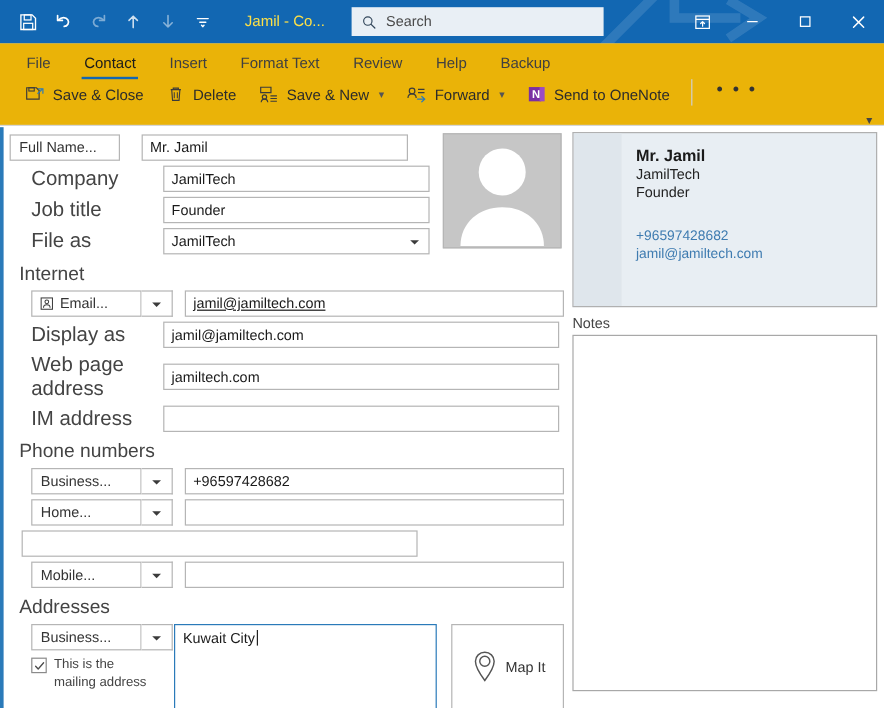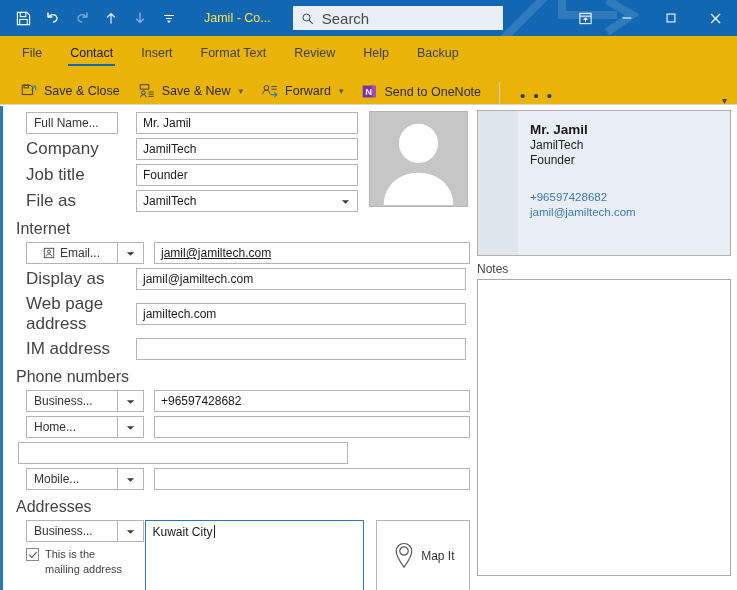--- a/index.html
+++ b/index.html
@@ -30,38 +30,38 @@
   }
   .qat-btn svg { display: block; }
   .win-title {
     color: #fde047; font-size: 12.5px; margin-left: 22px; white-space: nowrap;
   }
   .searchbox {
     margin-left: 22px; width: 210px; height: 24px;
     background: #e9eff5; display: flex; align-items: center;
     padding: 0 8px; gap: 8px;
   }
-  .searchbox .ph { color: #4a4a4a; font-size: 15px; }
+  .searchbox .ph { color: #4a4a4a; font-size: 12px; }
   .wincontrols { margin-left: auto; display: flex; align-items: center; height: 36px; }
   .wc { width: 44px; height: 36px; display: flex; align-items: center; justify-content: center; }
   .wc.ribbon-opt { width: 40px; }
 
   
   .ribbon { background: #eab308; border-bottom: 1px solid #d6d6d6; }
   .tabs { display: flex; align-items: flex-end; height: 30px; padding-left: 10px; gap: 4px; }
   .tab {
     padding: 4px 12px 6px; font-size: 12.5px; color: #404040; position: relative;
   }
   .tab.active { color: #1a1a1a; }
   .tab.active::after {
     content: ""; position: absolute; left: 10px; right: 10px; bottom: 0;
     height: 2px; background: #1267b2;
   }
   .toolbar {
-    height: 38px; display: flex; align-items: flex-end; padding-left: 12px; gap: 2px;
+    height: 38px; display: flex; align-items: flex-start; padding-left: 12px; gap: 2px;
     position: relative;
   }
   .tb-item {
     display: flex; align-items: center; gap: 6px; padding: 4px 8px;
     font-size: 12.5px; color: #2b2b2b; white-space: nowrap;
   }
   .tb-item .chev { margin-left: 2px; color: #555; font-size: 9px; }
   .tb-sep { width: 1px; height: 22px; background: #d0d0d0; margin: 0 8px; }
   .tb-more { font-size: 15px; letter-spacing: 2px; color: #333; padding: 0 10px; }
   .ribbon-collapse {
@@ -76,26 +76,26 @@
   .accent-stripe {
     position: absolute; left: 0; top: 0; bottom: 0; width: 3px; background: #2a7ab9;
   }
   .form { position: absolute; left: 8px; top: 0; width: 462px; }
 
   .row { display: flex; align-items: center; margin-bottom: 4px; }
   .lbl {
     width: 128px; padding-left: 18px; font-size: 17px; color: #444;
   }
   .btnlbl {
-    width: 92px; margin-left: 18px; height: 22px;
+    width: 92px; height: 22px;
     border: 1px solid #b5b5b5; background: #fff;
     display: flex; align-items: center; padding: 0 7px;
     font-size: 12px; color: #333;
   }
-  .btnlbl.with-icon { gap: 5px; padding-left: 6px; justify-content: center; }
+  .btnlbl.with-icon { gap: 5px; padding-left: 6px; }
   .ddbtn {
     width: 26px; height: 22px; border: 1px solid #b5b5b5; border-left: none;
     background: #fff; display: flex; align-items: center; justify-content: center;
   }
   .combo-group { display: flex; margin-left: 18px; }
   .combo-group .btnlbl { margin-left: 0; width: 92px; }
   .fld {
     height: 22px; border: 1px solid #b5b5b5; background: #fff;
     display: flex; align-items: center; padding: 0 6px;
     font-size: 12px; color: #1a1a1a;
@@ -252,20 +252,28 @@
     <div class="tb-item">
       <svg width="18" height="18" viewBox="0 0 20 20">
           <path d="M2.5 3.5h9l2.5 2.5v8h-11.5z" fill="none" stroke="#3b3b3b" stroke-width="1.1"></path>
           <rect x="4.5" y="3.5" width="5" height="3" fill="none" stroke="#3b3b3b" stroke-width="1"></rect>
           <path d="M13 4.5h4.5v4.5" fill="none" stroke="#2a7ab9" stroke-width="1.1"></path>
           <path d="M12.5 9L17 4.7" stroke="#2a7ab9" stroke-width="1.1"></path>
         </svg>
       <span>Save &amp; Close</span>
     </div>
 
+    <div class="tb-item">
+      <svg width="17" height="17" viewBox="0 0 20 20">
+          <path d="M5 5.5h10M7.5 5.5V4h5v1.5" fill="none" stroke="#3b3b3b" stroke-width="1.1"></path>
+          <path d="M6 5.5l.8 10.5h6.4L14 5.5" fill="none" stroke="#3b3b3b" stroke-width="1.1"></path>
+          <path d="M8.5 8v6M11.5 8v6" stroke="#3b3b3b" stroke-width="1"></path>
+        </svg>
+      <span>Delete</span>
+    </div>
 
     <div class="tb-item">
       <svg width="18" height="18" viewBox="0 0 20 20">
           <path d="M2.5 3h9.5v5h-9.5z" fill="none" stroke="#3b3b3b" stroke-width="1.1"></path>
           <circle cx="6" cy="12" r="2" fill="none" stroke="#3b3b3b" stroke-width="1.1"></circle>
           <path d="M3 17c0-2 1.4-3 3-3s3 1 3 3" fill="none" stroke="#3b3b3b" stroke-width="1.1"></path>
           <path d="M11.5 11h6M11.5 13.5h6M11.5 16h6" stroke="#3b3b3b" stroke-width="1"></path>
         </svg>
       <span>Save &amp; New</span>
       <span class="chev">▾</span>

